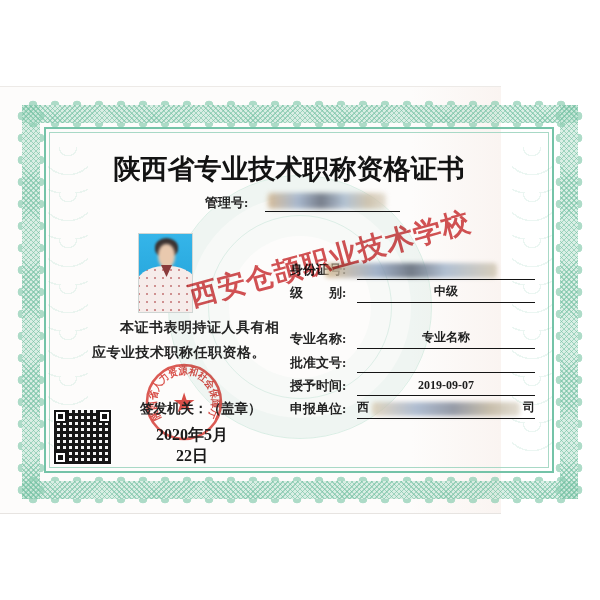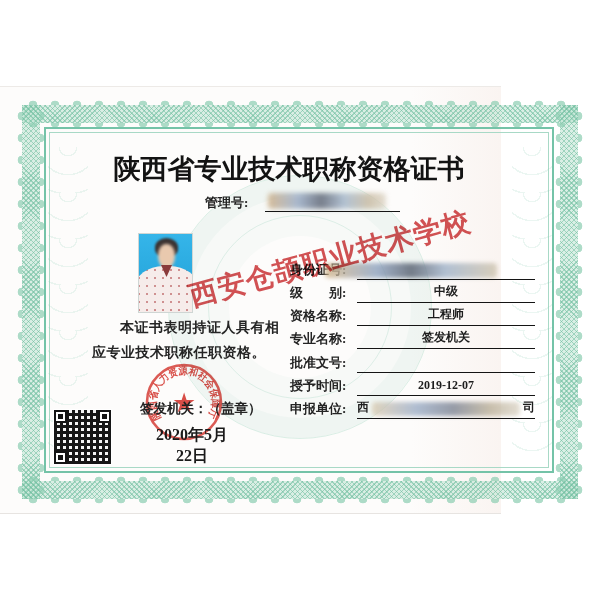--- a/index.html
+++ b/index.html
@@ -130,37 +130,32 @@
     <div class="frow" style="top:175px">
       <span class="flab">身份证号:</span>
       <span class="sm-id"></span>
       <span class="fline"></span>
     </div>
     <div class="frow" style="top:198px">
       <span class="flab">级　　别:</span>
       <span class="fval">中级</span>
       <span class="fline"></span>
     </div>
-    <div class="frow" style="top:221px">
-      <span class="flab">资格名称:</span>
-      <span class="fval">工程师</span>
-      <span class="fline"></span>
-    </div>
     <div class="frow" style="top:244px">
       <span class="flab">专业名称:</span>
-      <span class="fval">签发机关</span>
+      <span class="fval">专业名称</span>
       <span class="fline"></span>
     </div>
     <div class="frow" style="top:268px">
       <span class="flab">批准文号:</span>
       <span class="fline"></span>
     </div>
     <div class="frow" style="top:291px">
       <span class="flab">授予时间:</span>
-      <span class="fval">2019-12-07</span>
+      <span class="fval">2019-09-07</span>
       <span class="fline"></span>
     </div>
     <div class="frow" style="top:314px">
       <span class="flab">申报单位:</span>
       <span class="fval fval-split">
         <span>西</span>
         <span class="mid"></span>
         <span>司</span>
       </span>
       <span class="fline"></span>

